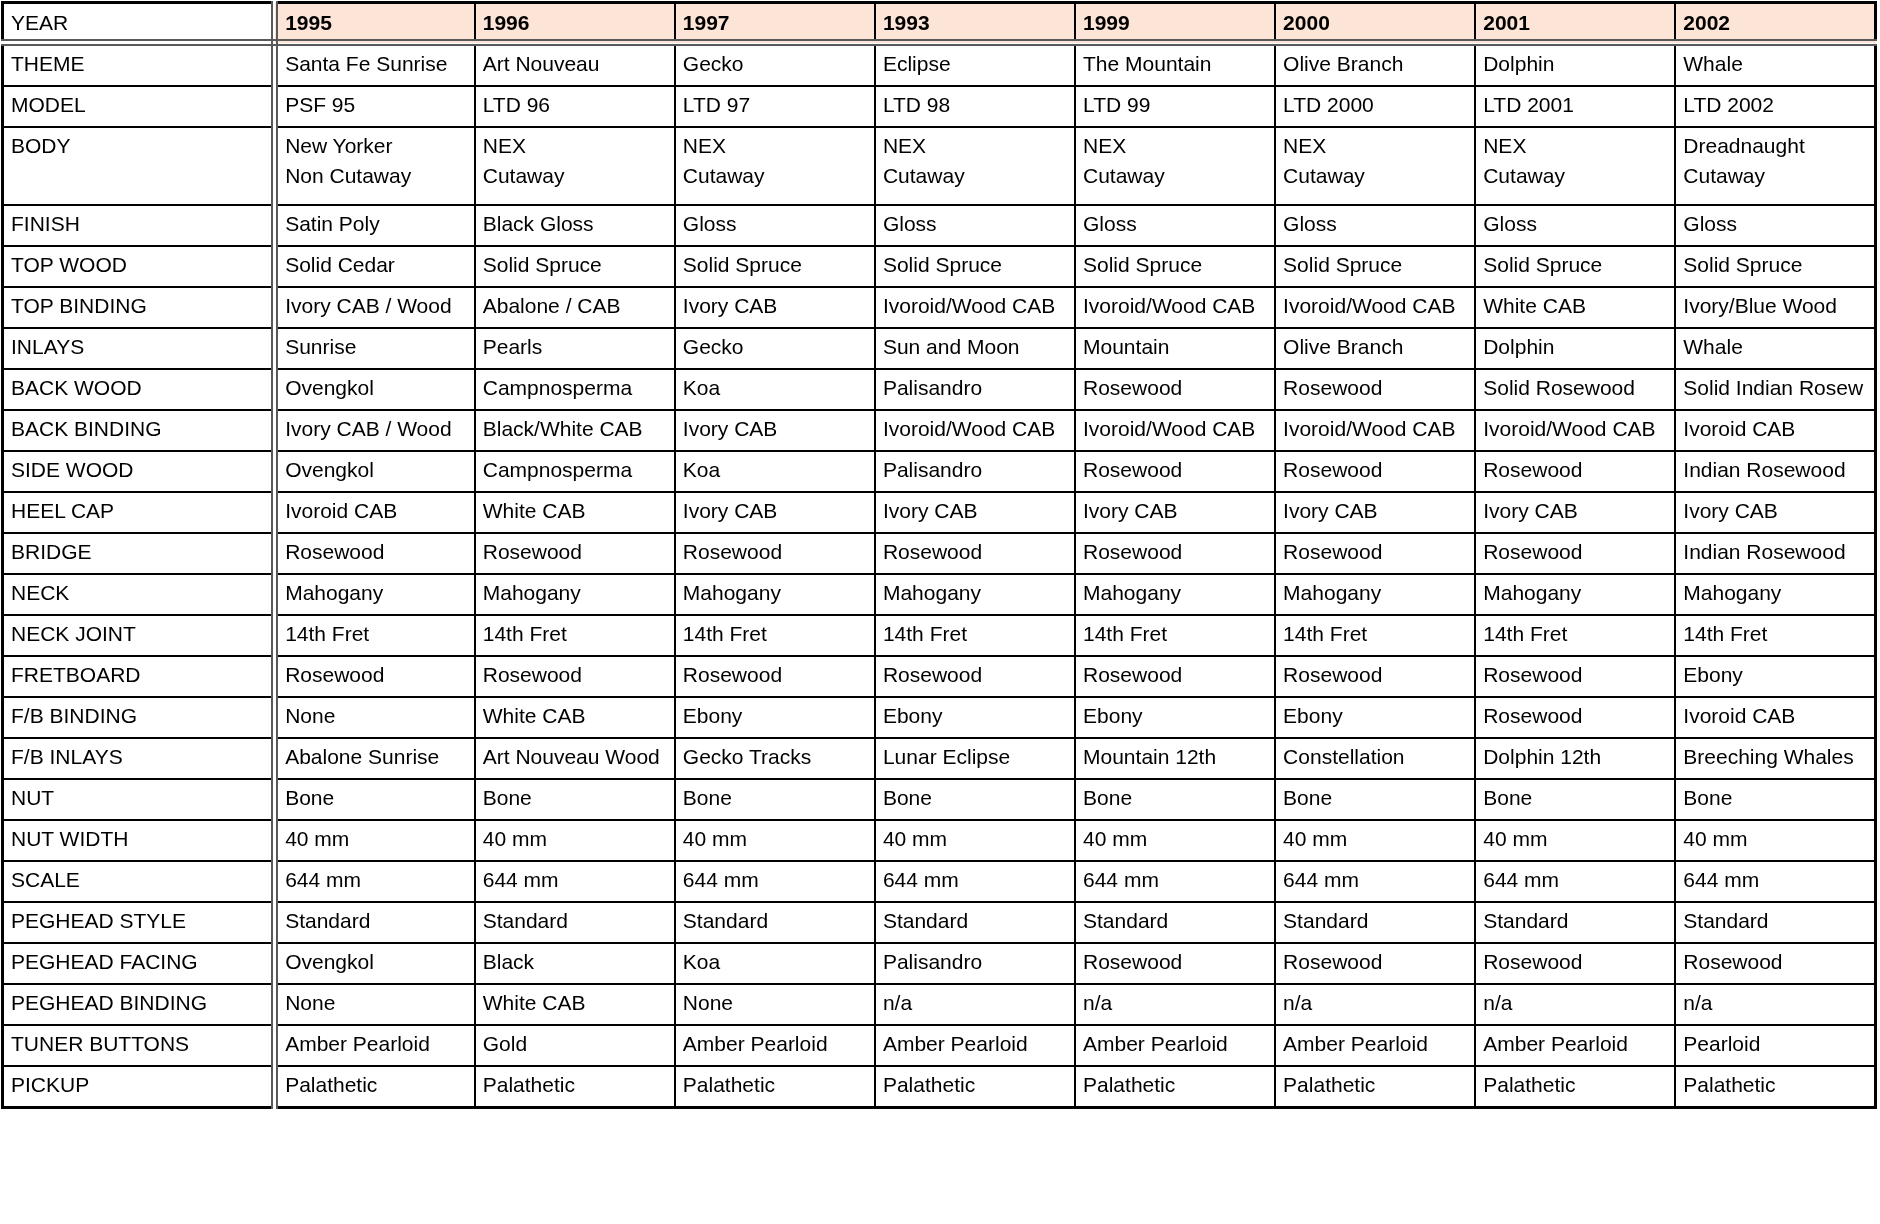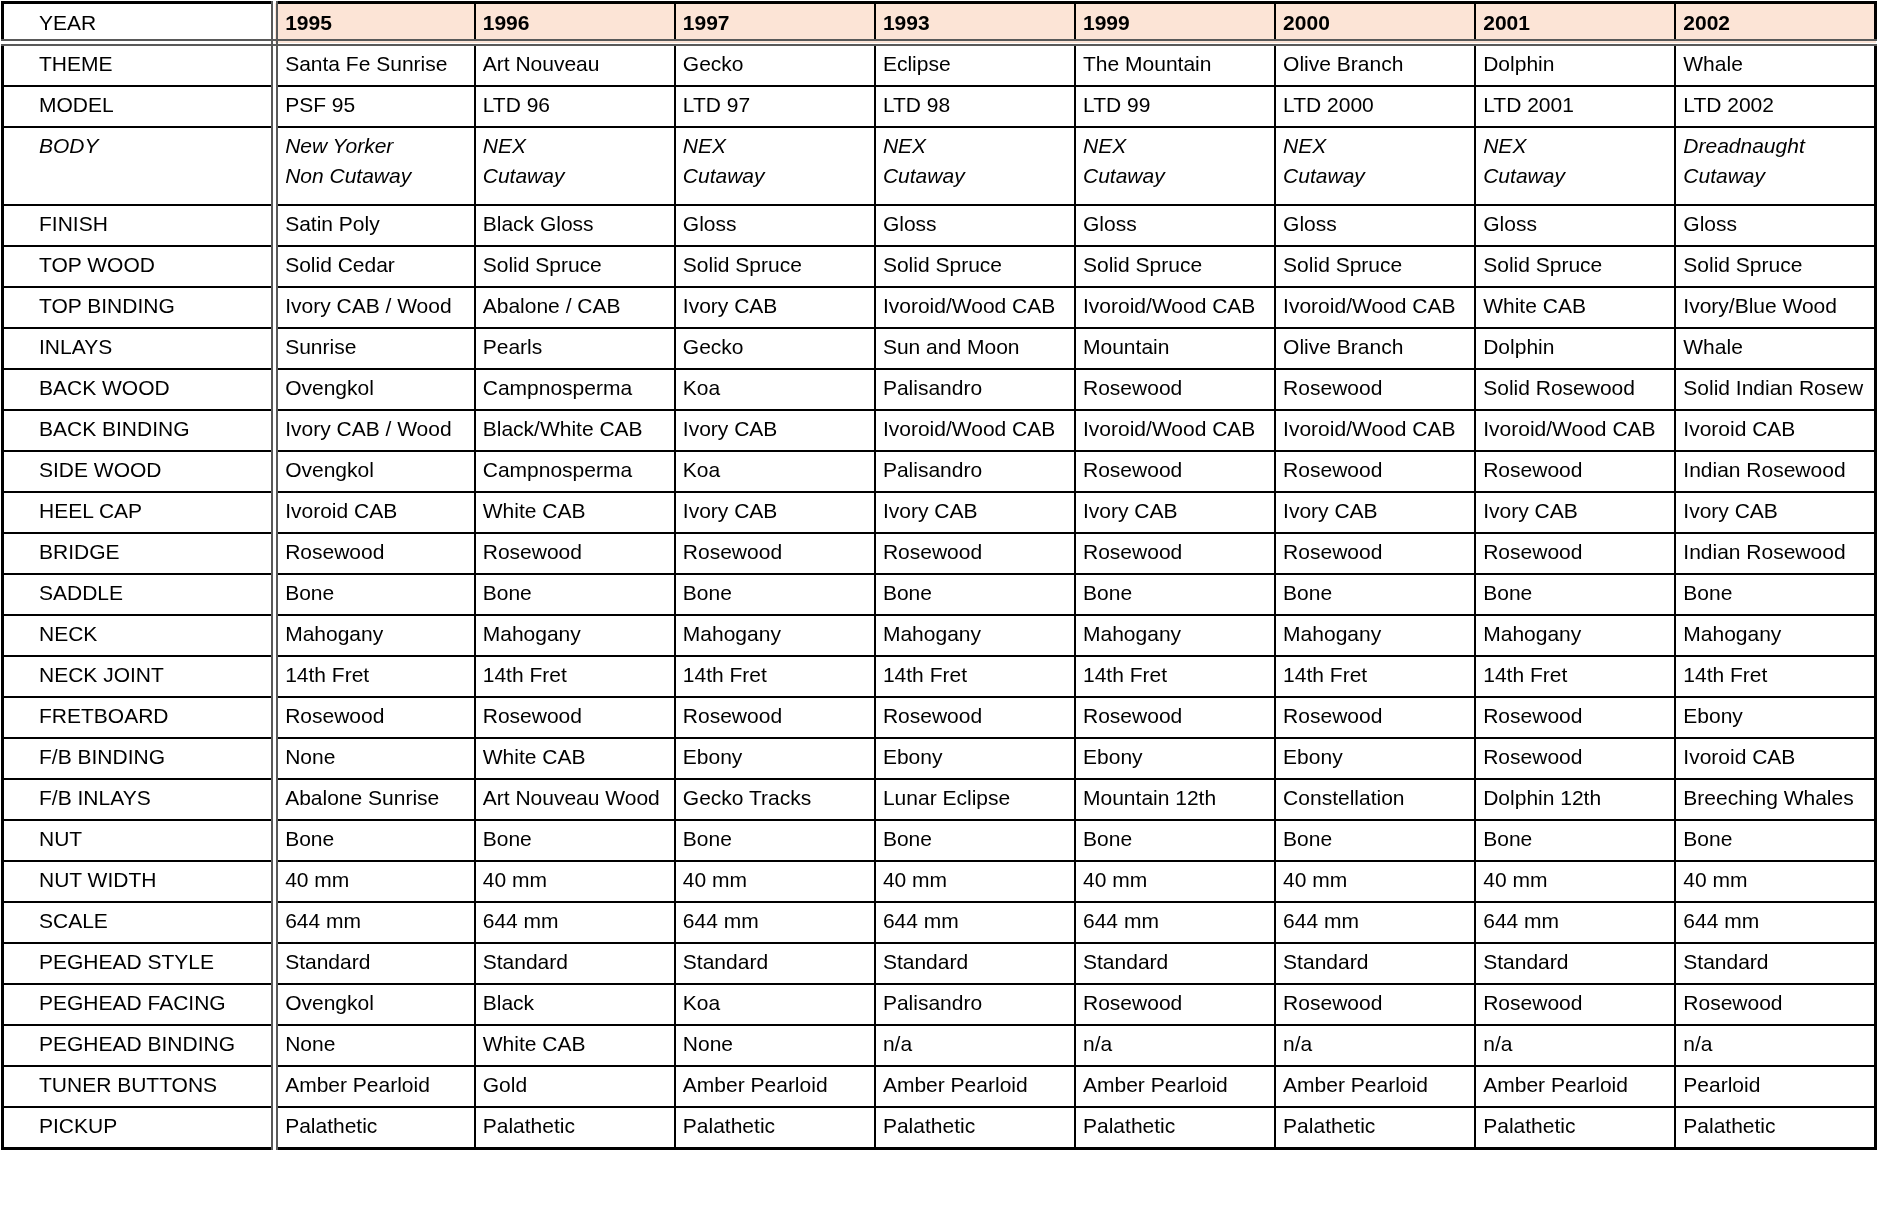--- a/index.html
+++ b/index.html
@@ -18,33 +18,33 @@
   col.year-col{width:200px}
   th,td{
     border:2px solid #000;
     padding:0;
     vertical-align:top;
     text-align:left;
     font-weight:400;
     font-size:21px;
   }
   
-  th.label-cell, td.label-cell{border-right:7px double #595959;padding-left:28px;}
+  th.label-cell, td.label-cell{border-right:7px double #595959;}
   
   thead th{border-bottom:7px double #595959;}
   thead th.year-cell{background:var(--header-bg,#fce4d6);font-weight:bold;}
   .cell{
     height:36px;
     padding:3px 4px 0 7px;
     overflow:hidden;
     white-space:pre-line;
     line-height:30px;
   }
   thead .cell{height:32px;line-height:31px;}
-  tr.tall .cell{height:73px;font-style:italic;}
+  tr.tall .cell{height:73px;}
 </style>
 </head>
 <body>
 
 <table aria-label="">
   <colgroup>
       <col class="label-col">
       <col class="year-col">
       <col class="year-col">
       <col class="year-col">
@@ -440,49 +440,20 @@
         </td>
         <td class="value-cell">
           <div class="cell">Rosewood</div>
         </td>
         <td class="value-cell">
           <div class="cell">Indian Rosewood</div>
         </td>
       </tr>
       <tr>
         <td class="label-cell">
-          <div class="cell">SADDLE</div>
-        </td>
-        <td class="value-cell">
-          <div class="cell">Bone</div>
-        </td>
-        <td class="value-cell">
-          <div class="cell">Bone</div>
-        </td>
-        <td class="value-cell">
-          <div class="cell">Bone</div>
-        </td>
-        <td class="value-cell">
-          <div class="cell">Bone</div>
-        </td>
-        <td class="value-cell">
-          <div class="cell">Bone</div>
-        </td>
-        <td class="value-cell">
-          <div class="cell">Bone</div>
-        </td>
-        <td class="value-cell">
-          <div class="cell">Bone</div>
-        </td>
-        <td class="value-cell">
-          <div class="cell">Bone</div>
-        </td>
-      </tr>
-      <tr>
-        <td class="label-cell">
           <div class="cell">NECK</div>
         </td>
         <td class="value-cell">
           <div class="cell">Mahogany</div>
         </td>
         <td class="value-cell">
           <div class="cell">Mahogany</div>
         </td>
         <td class="value-cell">
           <div class="cell">Mahogany</div>

